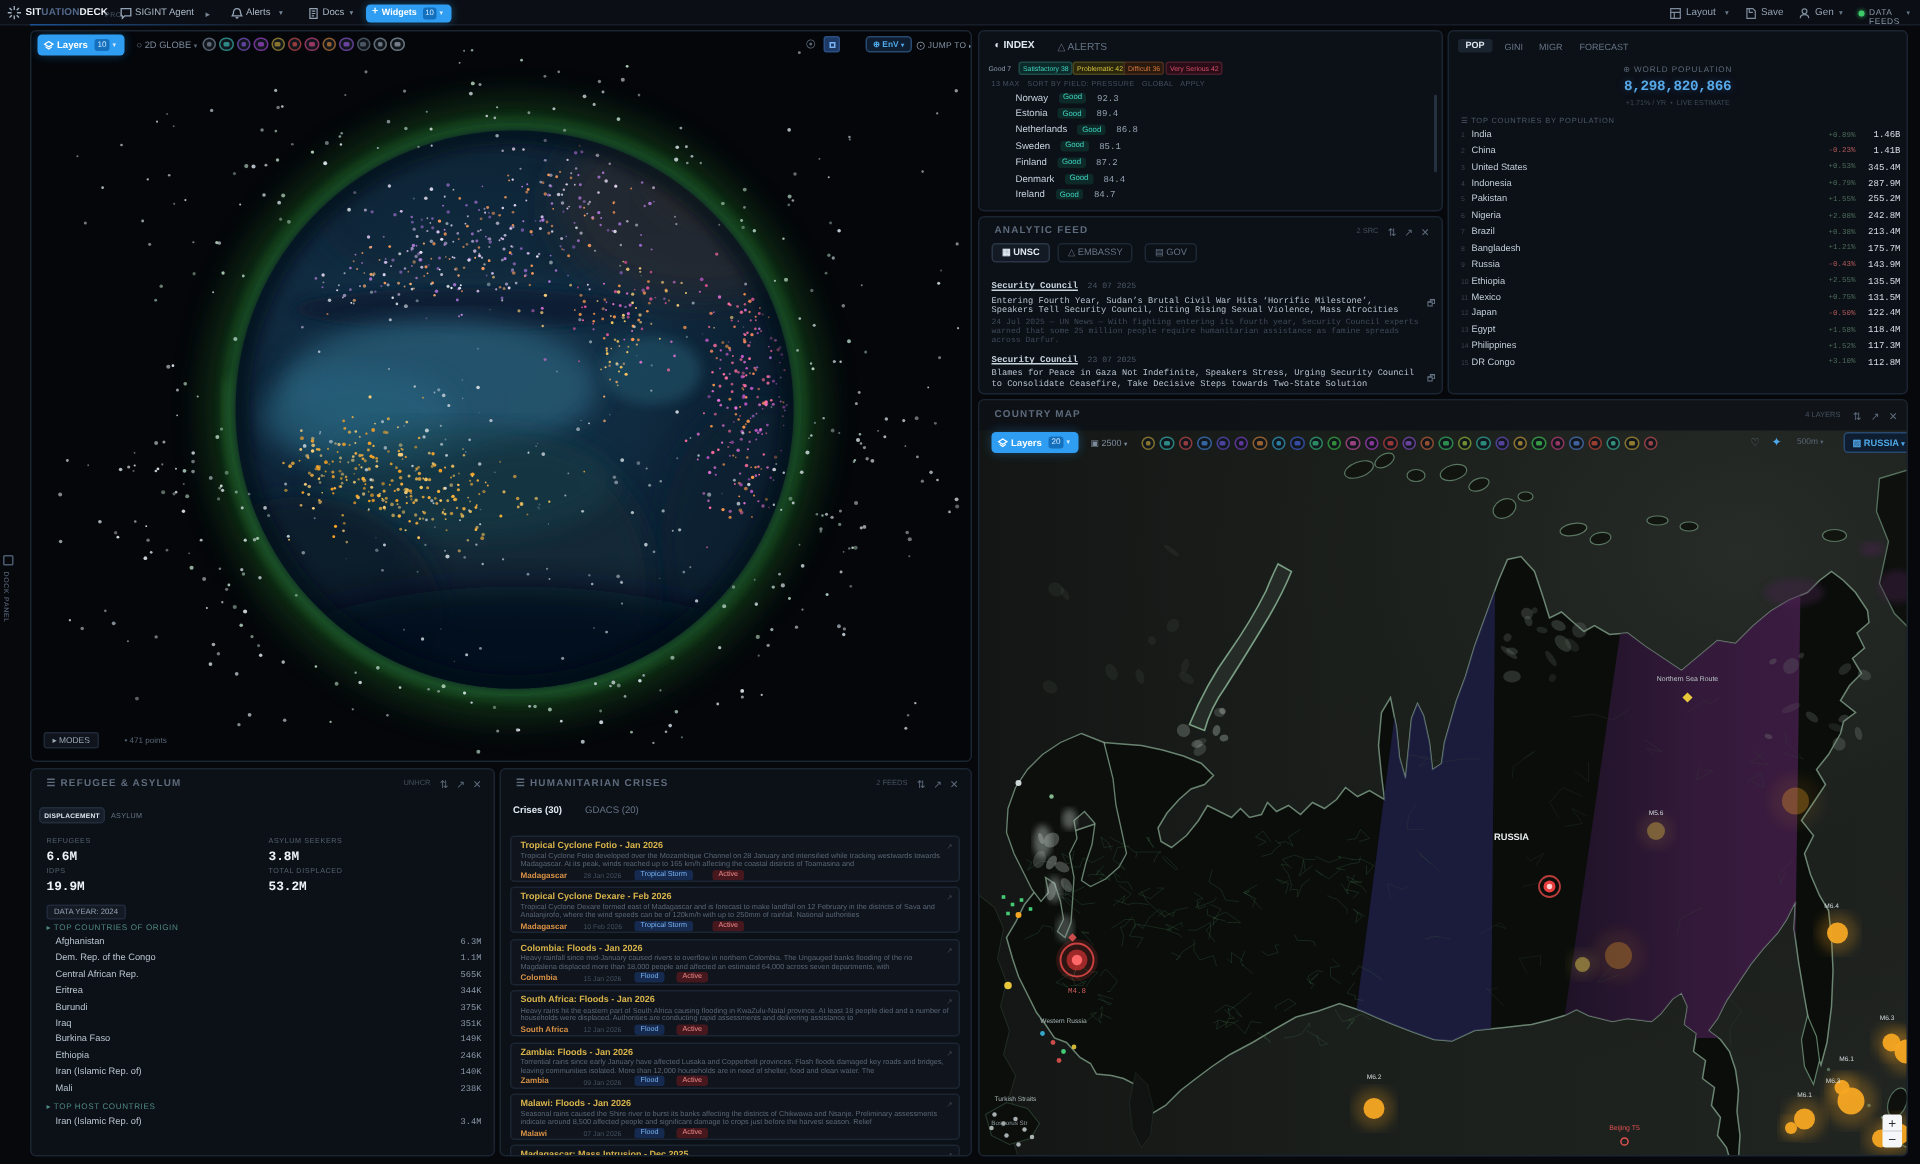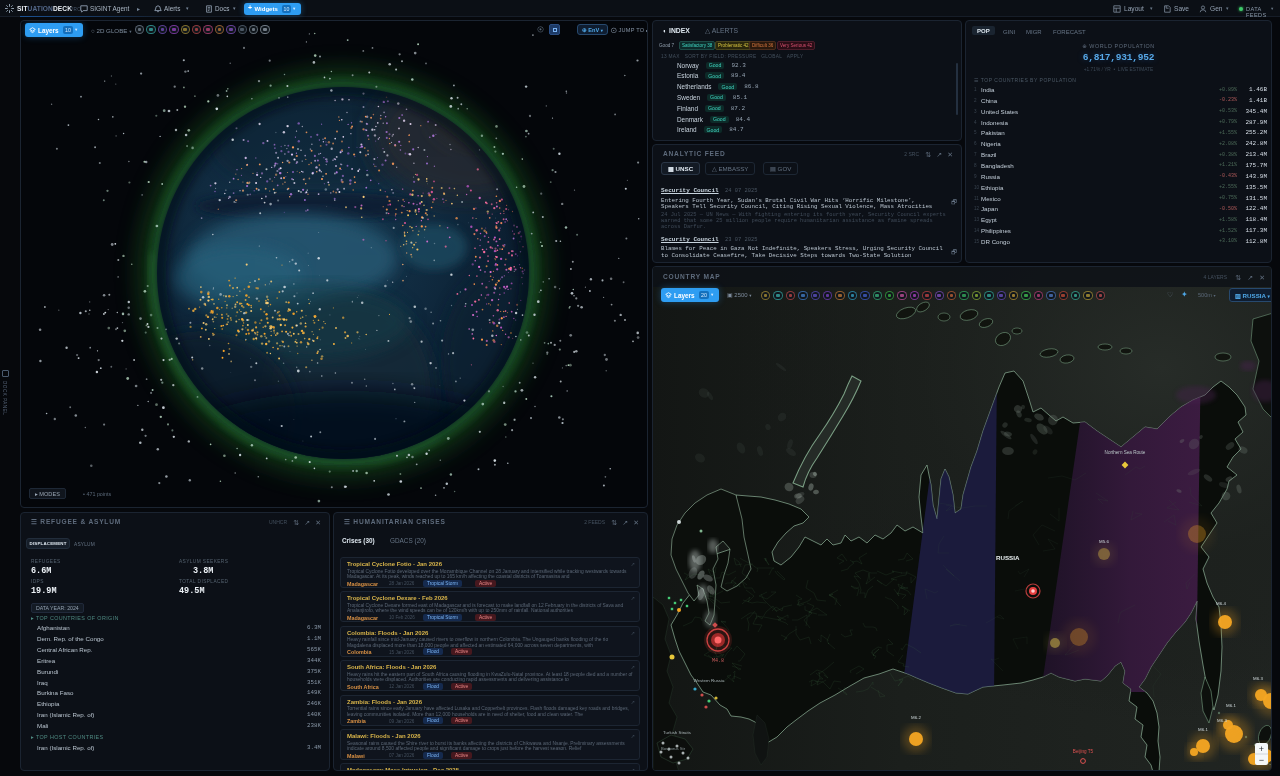--- a/index.html
+++ b/index.html
@@ -1686,21 +1686,21 @@
  <div style="margin-top:2.5px;color:#b9c4cf;font-size:5.8px;line-height:6.2px;width:284px">Blames for Peace in Gaza Not Indefinite, Speakers Stress, Urging Security Council to Consolidate Ceasefire, Take Decisive Steps towards Two-State Solution</div>
  <span style="position:absolute;right:0;top:62px;color:#667485;font-size:6px">🗗</span>
 </div>
 </div>
 <div class="panel" style="left:965px;top:20px;width:307px;height:243px">
 <span style="position:absolute;left:6px;top:5px;font-size:6px;font-weight:bold;color:#dfe8f0;background:#1a2430;border-radius:2px;padding:1.5px 5px">POP</span>
 <span style="position:absolute;left:32px;top:7px;font-size:6px;color:#667485;padding:1px 5px">GINI</span>
 <span style="position:absolute;left:55px;top:7px;font-size:6px;color:#667485;padding:1px 5px">MIGR</span>
 <span style="position:absolute;left:82px;top:7px;font-size:6px;color:#667485;padding:1px 5px">FORECAST</span>
 <div style="position:absolute;left:0;top:22px;width:100%;text-align:center;font-size:5.4px;color:#5e6b7c;letter-spacing:.6px">⊕ WORLD POPULATION</div>
-<div class="mono" style="position:absolute;left:0;top:31px;width:100%;text-align:center;font-size:9.5px;font-weight:bold;color:#57a9e8;letter-spacing:-0.2px;text-shadow:0 0 6px #2e6dc866">6,817,931,952</div>
+<div class="mono" style="position:absolute;left:0;top:31px;width:100%;text-align:center;font-size:9.5px;font-weight:bold;color:#57a9e8;letter-spacing:-0.2px;text-shadow:0 0 6px #2e6dc866">8,298,820,866</div>
 <div style="position:absolute;left:0;top:46px;width:100%;text-align:center;font-size:4.8px;color:#3c4856">+1.71% / YR &nbsp;•&nbsp; LIVE ESTIMATE</div>
 <span style="position:absolute;left:8px;top:56px;font-size:5px;color:#4c5966;letter-spacing:.5px">☰ TOP COUNTRIES BY POPULATION</span>
 <span style="position:absolute;left:8px;top:66.0px;font-size:4.6px;color:#39434f">1</span>
     <span style="position:absolute;left:15px;top:65.0px;font-size:6.2px;color:#c3ced9">India</span>
     <span class="mono" style="position:absolute;right:34px;top:65.5px;font-size:5px;color:#4c6a58">+0.89%</span>
     <span class="mono" style="position:absolute;right:4px;top:65.0px;font-size:6px;color:#d5dde6">1.46B</span>
     <span style="position:absolute;left:8px;top:76.8px;font-size:4.6px;color:#39434f">2</span>
     <span style="position:absolute;left:15px;top:75.8px;font-size:6.2px;color:#c3ced9">China</span>
     <span class="mono" style="position:absolute;right:34px;top:76.3px;font-size:5px;color:#b05a5a">-0.23%</span>
     <span class="mono" style="position:absolute;right:4px;top:75.8px;font-size:6px;color:#d5dde6">1.41B</span>
@@ -2181,25 +2181,25 @@
 <span class="hdr">☰ REFUGEE &amp; ASYLUM</span>
 <span style="position:absolute;right:42px;top:6px;font-size:5px;color:#44505e">UNHCR</span>
 <span class="hico" style="right:30px">⇅</span>
     <span class="hico" style="right:19px">↗</span>
     <span class="hico" style="right:8px">✕</span>
 <span style="position:absolute;left:5px;top:25px;font-size:4.4px;font-weight:bold;color:#dfe8f0;background:#161e29;border:1px solid #222d3b;border-radius:3px;padding:2px 2.5px;white-space:nowrap;letter-spacing:.2px">DISPLACEMENT</span>
 <span style="position:absolute;left:50px;top:27px;font-size:4.8px;color:#667485;padding:2px 3px;letter-spacing:.2px">ASYLUM</span>
 <span class="dim" style="position:absolute;left:10px;top:46px;font-size:4.8px;letter-spacing:.4px">REFUGEES</span>
 <span class="mono" style="position:absolute;left:10px;top:53px;font-size:8.5px;font-weight:bold;color:#eef3f8">6.6M</span>
 <span class="dim" style="position:absolute;left:158px;top:46px;font-size:4.8px;letter-spacing:.4px">ASYLUM SEEKERS</span>
-<span class="mono" style="position:absolute;left:172px;top:53px;font-size:8.5px;font-weight:bold;color:#eef3f8">3.8M</span>
+<span class="mono" style="position:absolute;left:158px;top:53px;font-size:8.5px;font-weight:bold;color:#eef3f8">3.8M</span>
 <span class="dim" style="position:absolute;left:10px;top:66px;font-size:4.8px;letter-spacing:.4px">IDPS</span>
 <span class="mono" style="position:absolute;left:10px;top:73px;font-size:8.5px;font-weight:bold;color:#eef3f8">19.9M</span>
 <span class="dim" style="position:absolute;left:158px;top:66px;font-size:4.8px;letter-spacing:.4px">TOTAL DISPLACED</span>
-<span class="mono" style="position:absolute;left:158px;top:73px;font-size:8.5px;font-weight:bold;color:#eef3f8">49.5M</span>
+<span class="mono" style="position:absolute;left:158px;top:73px;font-size:8.5px;font-weight:bold;color:#eef3f8">53.2M</span>
 <span style="position:absolute;left:10px;top:90px;font-size:5.2px;color:#93a1b0;background:#141b25;border:1px solid #20293a;border-radius:2px;padding:1px 4px">DATA YEAR: 2024</span>
 <span style="position:absolute;left:10px;top:102px;font-size:5.4px;color:#4f8a82;letter-spacing:.4px">▸ TOP COUNTRIES OF ORIGIN</span>
 <span style="position:absolute;left:16px;top:111.0px;font-size:6.2px;color:#b9c4cf">Afghanistan</span>
     <span class="mono" style="position:absolute;right:8px;top:111.0px;font-size:5.8px;color:#8a98a8">6.3M</span>
     <span style="position:absolute;left:16px;top:121.9px;font-size:6.2px;color:#b9c4cf">Dem. Rep. of the Congo</span>
     <span class="mono" style="position:absolute;right:8px;top:121.9px;font-size:5.8px;color:#8a98a8">1.1M</span>
     <span style="position:absolute;left:16px;top:132.8px;font-size:6.2px;color:#b9c4cf">Central African Rep.</span>
     <span class="mono" style="position:absolute;right:8px;top:132.8px;font-size:5.8px;color:#8a98a8">565K</span>
     <span style="position:absolute;left:16px;top:143.7px;font-size:6.2px;color:#b9c4cf">Eritrea</span>
     <span class="mono" style="position:absolute;right:8px;top:143.7px;font-size:5.8px;color:#8a98a8">344K</span>

